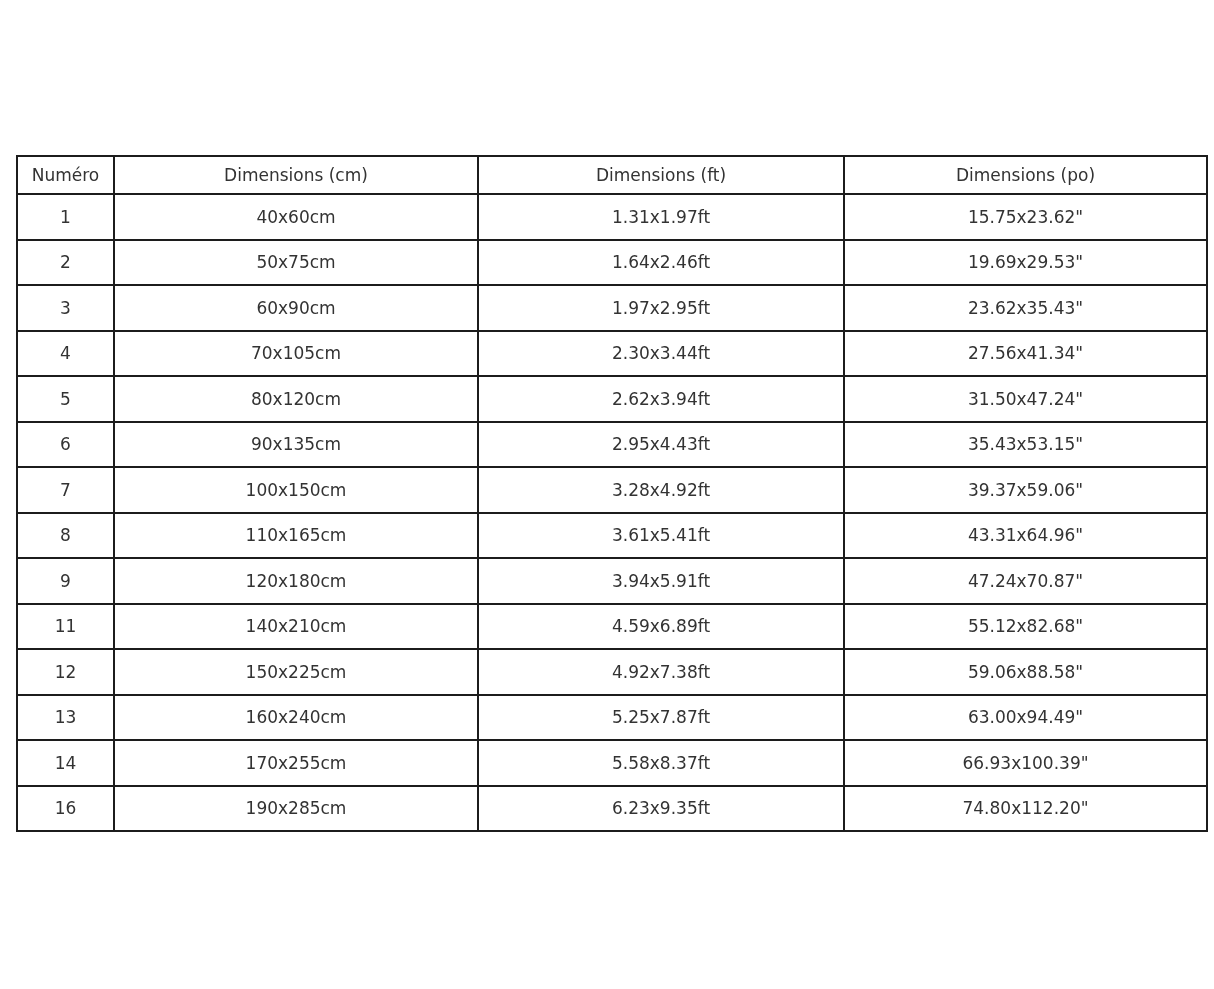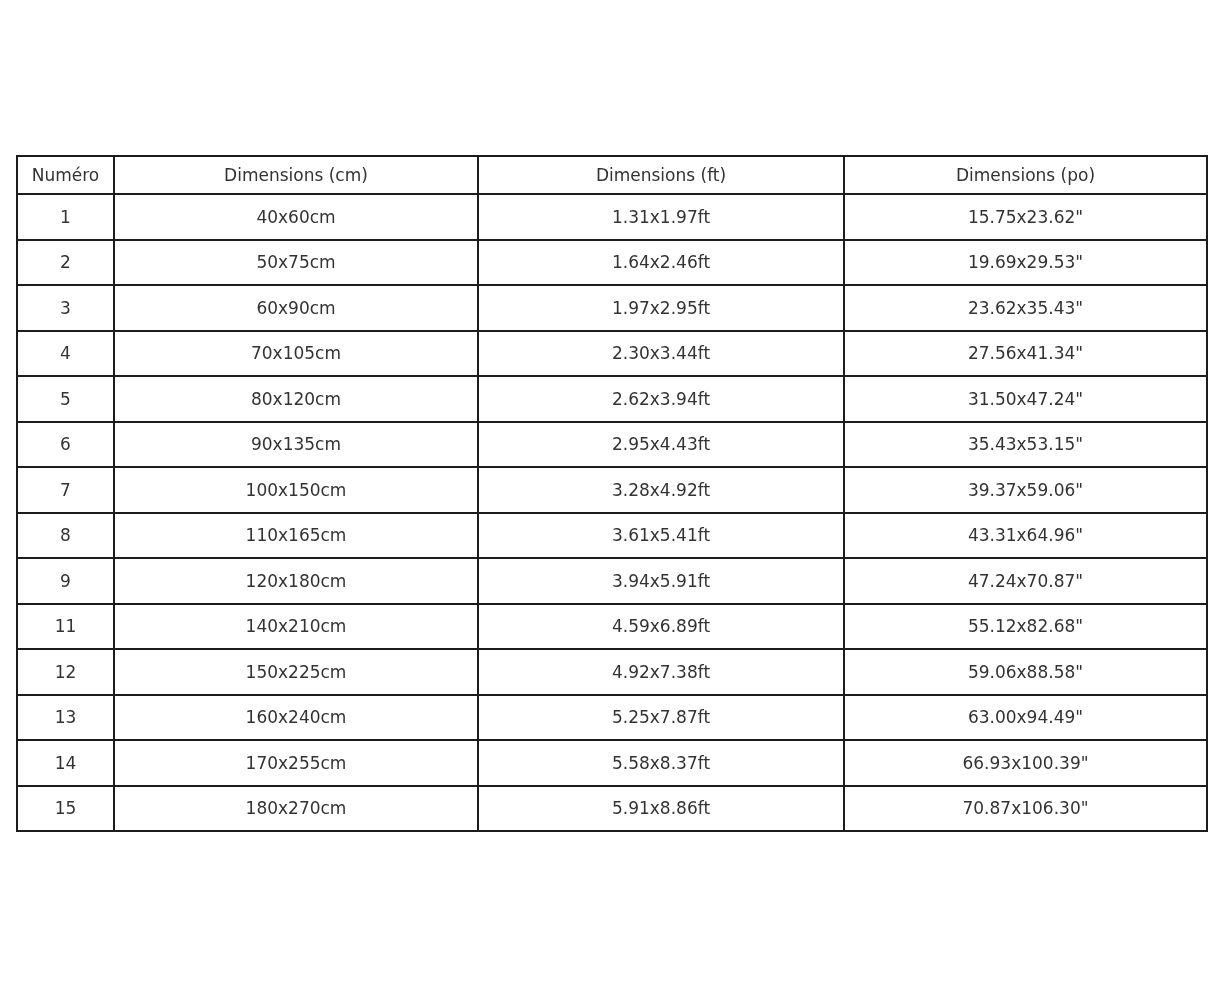--- a/index.html
+++ b/index.html
@@ -137,20 +137,20 @@
         <td>5.25x7.87ft</td>
         <td>63.00x94.49"</td>
       </tr>
       <tr>
         <td>14</td>
         <td>170x255cm</td>
         <td>5.58x8.37ft</td>
         <td>66.93x100.39"</td>
       </tr>
       <tr>
-        <td>15</td>
-        <td>180x270cm</td>
-        <td>5.91x8.86ft</td>
-        <td>70.87x106.30"</td>
+        <td>16</td>
+        <td>190x285cm</td>
+        <td>6.23x9.35ft</td>
+        <td>74.80x112.20"</td>
       </tr>
     </tbody>
   </table>
 </div>
 
 </body></html>

